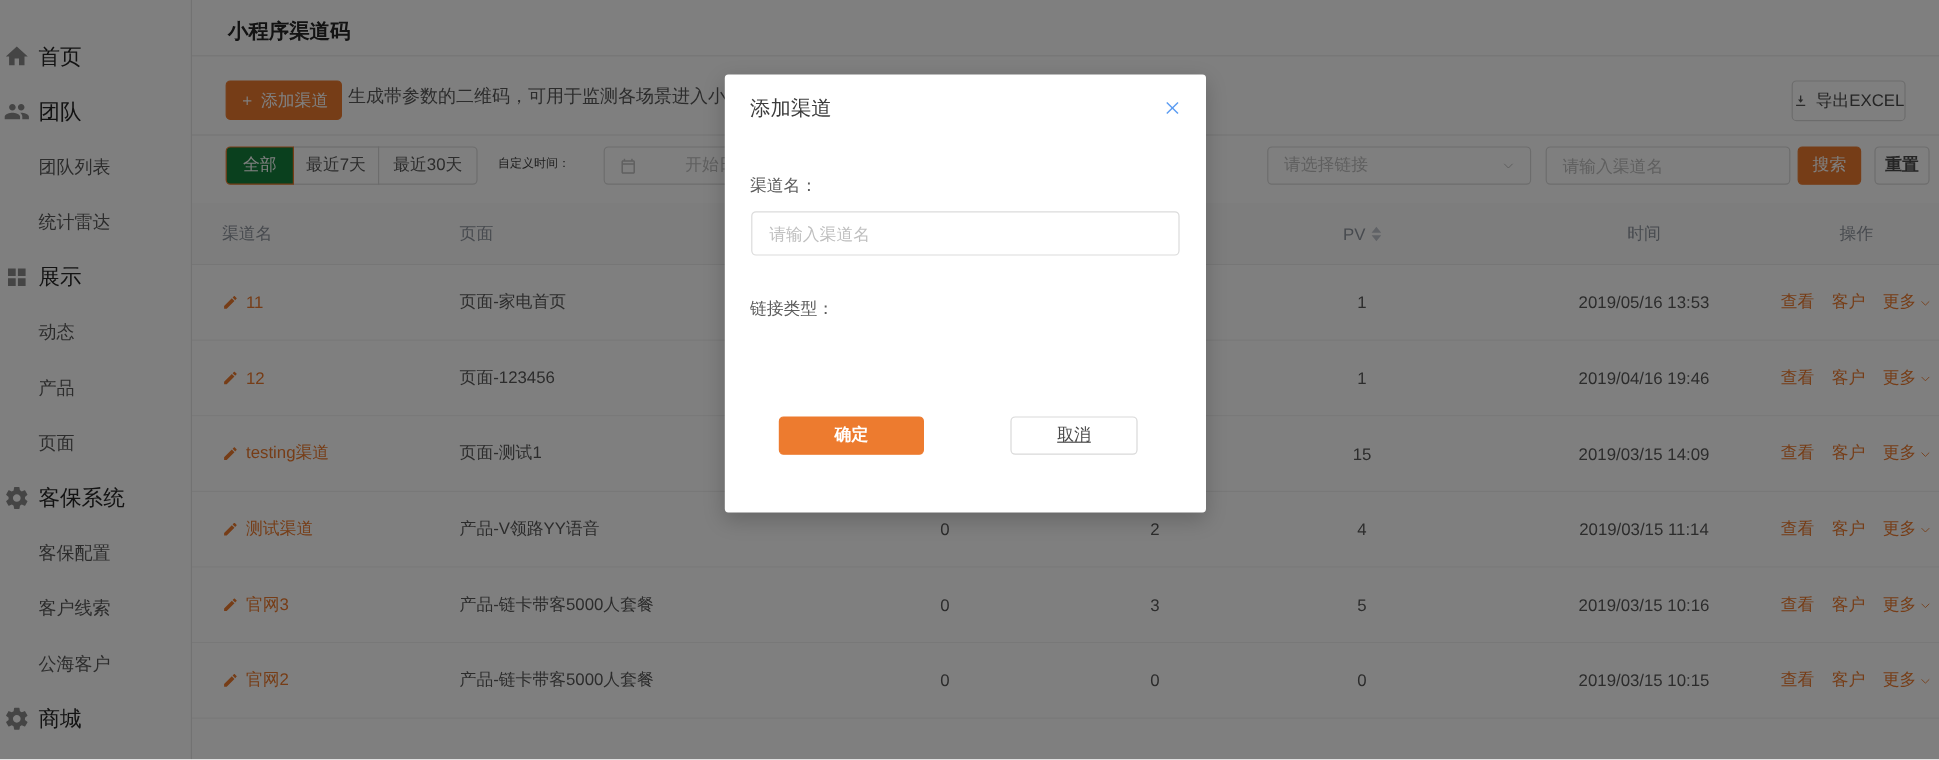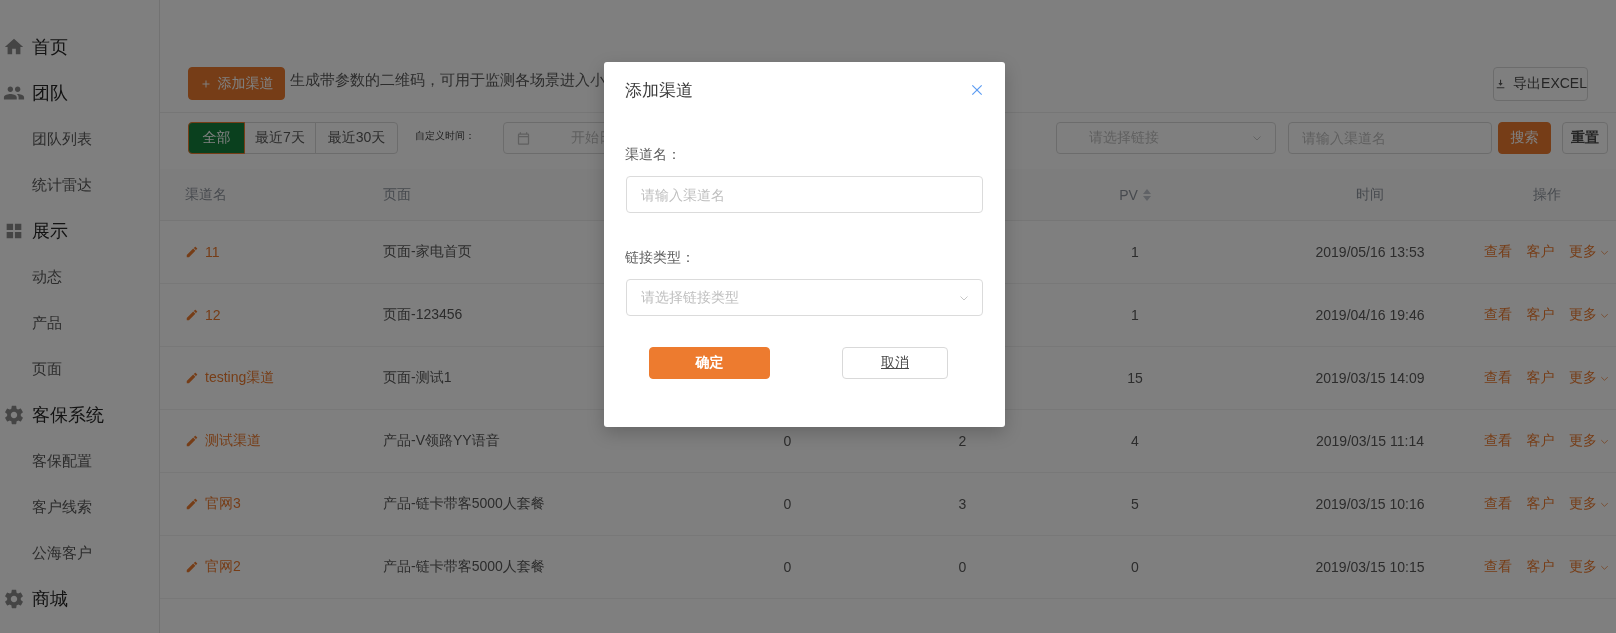--- a/index.html
+++ b/index.html
@@ -42,21 +42,21 @@
   .seg:last-child { border-radius:0 4px 4px 0; }
   .seg.active { background:#15803d; border-color:#ED7B2F; color:#fff; z-index:1; }
   .seg-all { width:57px; } .seg-7 { width:72px; } .seg-30 { width:83px; }
   .custom-time-label { position:absolute; left:255px; top:16px; font-size:10px; color:#3F3F3F; }
   .date-input { position:absolute; left:343px; top:9px; width:280px; height:32px; border:1px solid #D9D9D9;
                 border-radius:4px; background:#fff; display:flex; align-items:center; }
   .date-input svg { width:15px; height:15px; margin-left:12px; fill:#C0C0C0; }
   .date-input .ph { margin-left:40px; font-size:14px; color:#BFBFBF; }
 
   .input-like { border:1px solid #D9D9D9; border-radius:4px; background:#fff; height:32px;
-                display:flex; align-items:center; font-size:14px;padding-left:19px; }
+                display:flex; align-items:center; font-size:14px; }
   .link-select { position:absolute; left:896px; top:9px; width:220px; }
   .link-select .ph, .channel-input::placeholder { color:#BFBFBF; }
   .link-select .ph { margin-left:13px; flex:1; }
   .chev { width:12px; height:12px; margin-right:12px; stroke:#B9B9B9; fill:none; stroke-width:1.6; }
   .channel-input { position:absolute; left:1128px; top:9px; width:204px; height:32px; border:1px solid #D9D9D9;
                    border-radius:4px; padding:0 13px; font-size:14px; color:#333; outline:none; }
   .search-btn { position:absolute; left:1338px; top:9px; width:53px; height:32px; }
   .reset-btn  { position:absolute; left:1402px; top:9px; width:46px; height:32px; font-weight:bold; }
 
   
@@ -170,20 +170,23 @@
       <span class="s-icon">
           <svg viewBox="0 0 24 24">
             <path d="M19.4 13c.04-.32.06-.66.06-1s-.02-.68-.07-1l2.11-1.65c.19-.15.24-.42.12-.64l-2-3.46c-.12-.22-.39-.3-.61-.22l-2.49 1c-.52-.4-1.08-.73-1.69-.98l-.38-2.65C14.46 2.18 14.25 2 14 2h-4c-.25 0-.46.18-.49.42l-.38 2.65c-.61.25-1.17.59-1.69.98l-2.49-1c-.23-.09-.49 0-.61.22l-2 3.46c-.13.22-.07.49.12.64L4.57 11c-.05.32-.07.66-.07 1s.02.68.07 1l-2.11 1.65c-.19.15-.24.42-.12.64l2 3.46c.12.22.39.3.61.22l2.49-1c.52.4 1.08.73 1.69.98l.38 2.65c.03.24.24.42.49.42h4c.25 0 .46-.18.49-.42l.38-2.65c.61-.25 1.17-.59 1.69-.98l2.49 1c.23.09.49 0 .61-.22l2-3.46c.12-.22.07-.49-.12-.64L19.4 13zM12 15.5c-1.93 0-3.5-1.57-3.5-3.5s1.57-3.5 3.5-3.5 3.5 1.57 3.5 3.5-1.57 3.5-3.5 3.5z"></path>
           </svg>
         </span>
       <span class="lbl">商城</span>
     </div>
   </aside>
 
   <main class="content">
+    <div class="title-area">
+      <div class="page-title">小程序渠道码</div>
+    </div>
 
     <div class="toolbar">
       <div class="btn btn-primary add-btn">
         <svg viewBox="0 0 24 24">
             <path d="M11 5h2v6h6v2h-6v6h-2v-6H5v-2h6z"></path>
           </svg>
         <span>添加渠道</span>
       </div>
       <div class="toolbar-desc">生成带参数的二维码，可用于监测各场景进入小程序</div>
       <div class="btn btn-plain export-btn">
@@ -392,23 +395,17 @@
     <div class="modal-title">添加渠道</div>
     <div class="modal-close">
       <svg viewBox="0 0 24 24">
           <line x1="5" y1="5" x2="19" y2="19"></line>
           <line x1="19" y1="5" x2="5" y2="19"></line>
         </svg>
     </div>
     <div class="m-label m-label-1">渠道名：</div>
     <input class="m-input m-input-1" placeholder="请输入渠道名" style="">
     <div class="m-label m-label-2">链接类型：</div>
-    <div class="m-select">
-      <span class="ph">请选择链接类型</span>
-      <svg class="chev" viewBox="0 0 24 24">
-          <polyline points="5,9 12,16 19,9"></polyline>
-        </svg>
-    </div>
     <div class="btn btn-primary m-confirm">确定</div>
     <div class="btn btn-plain m-cancel">取消</div>
   </div>
 
 </div>
 
 </body></html>

